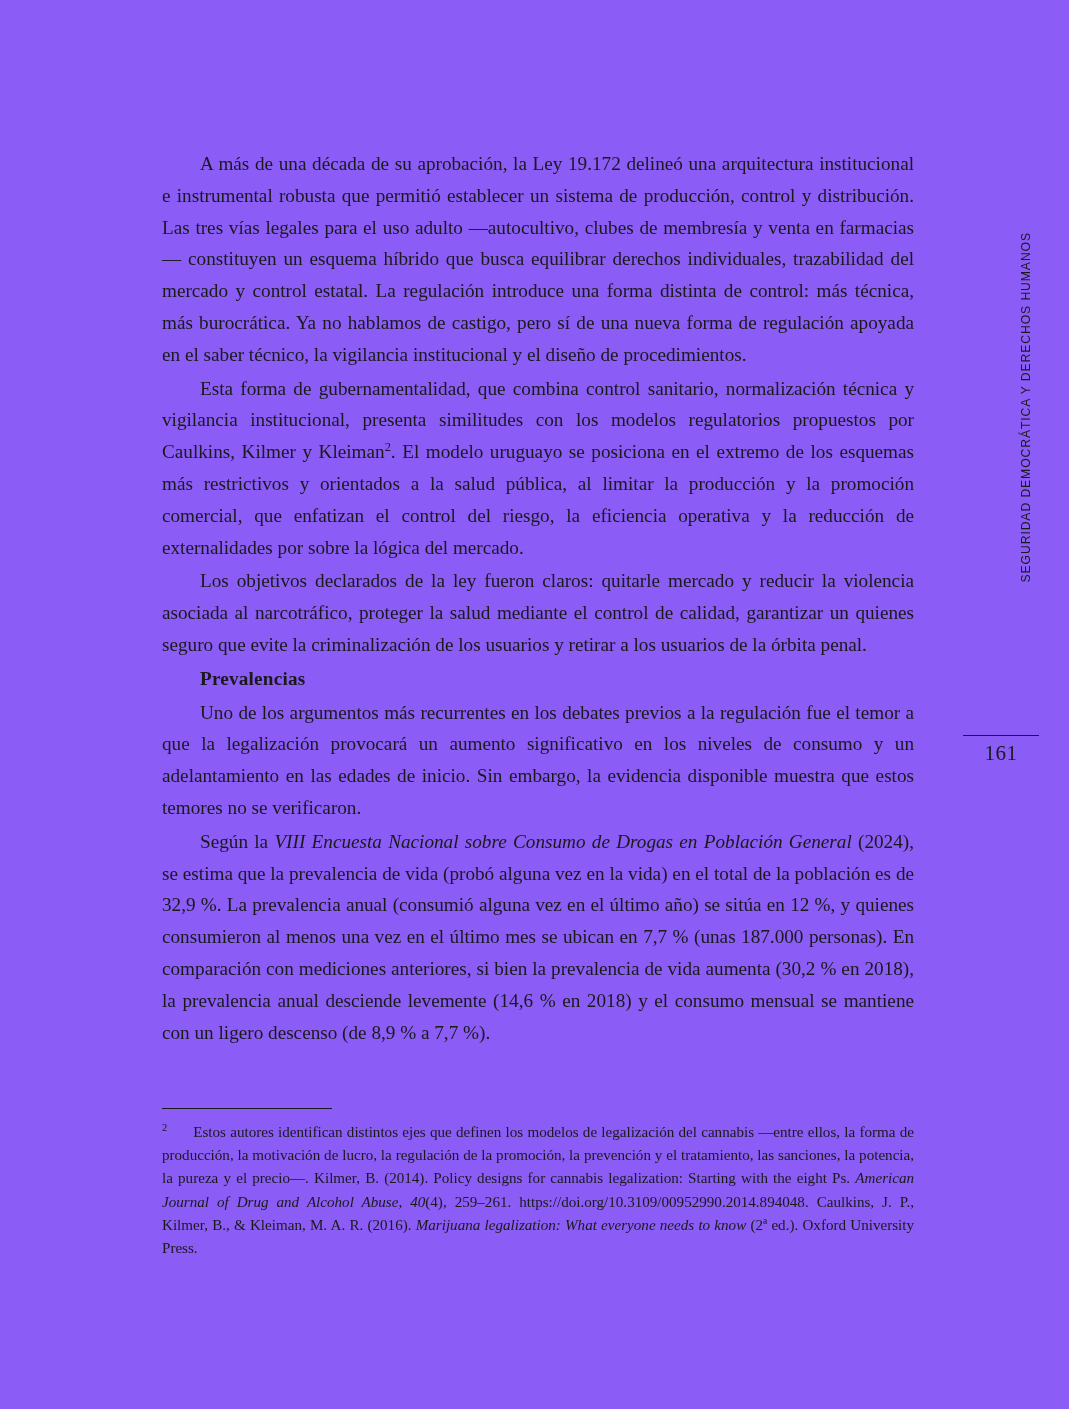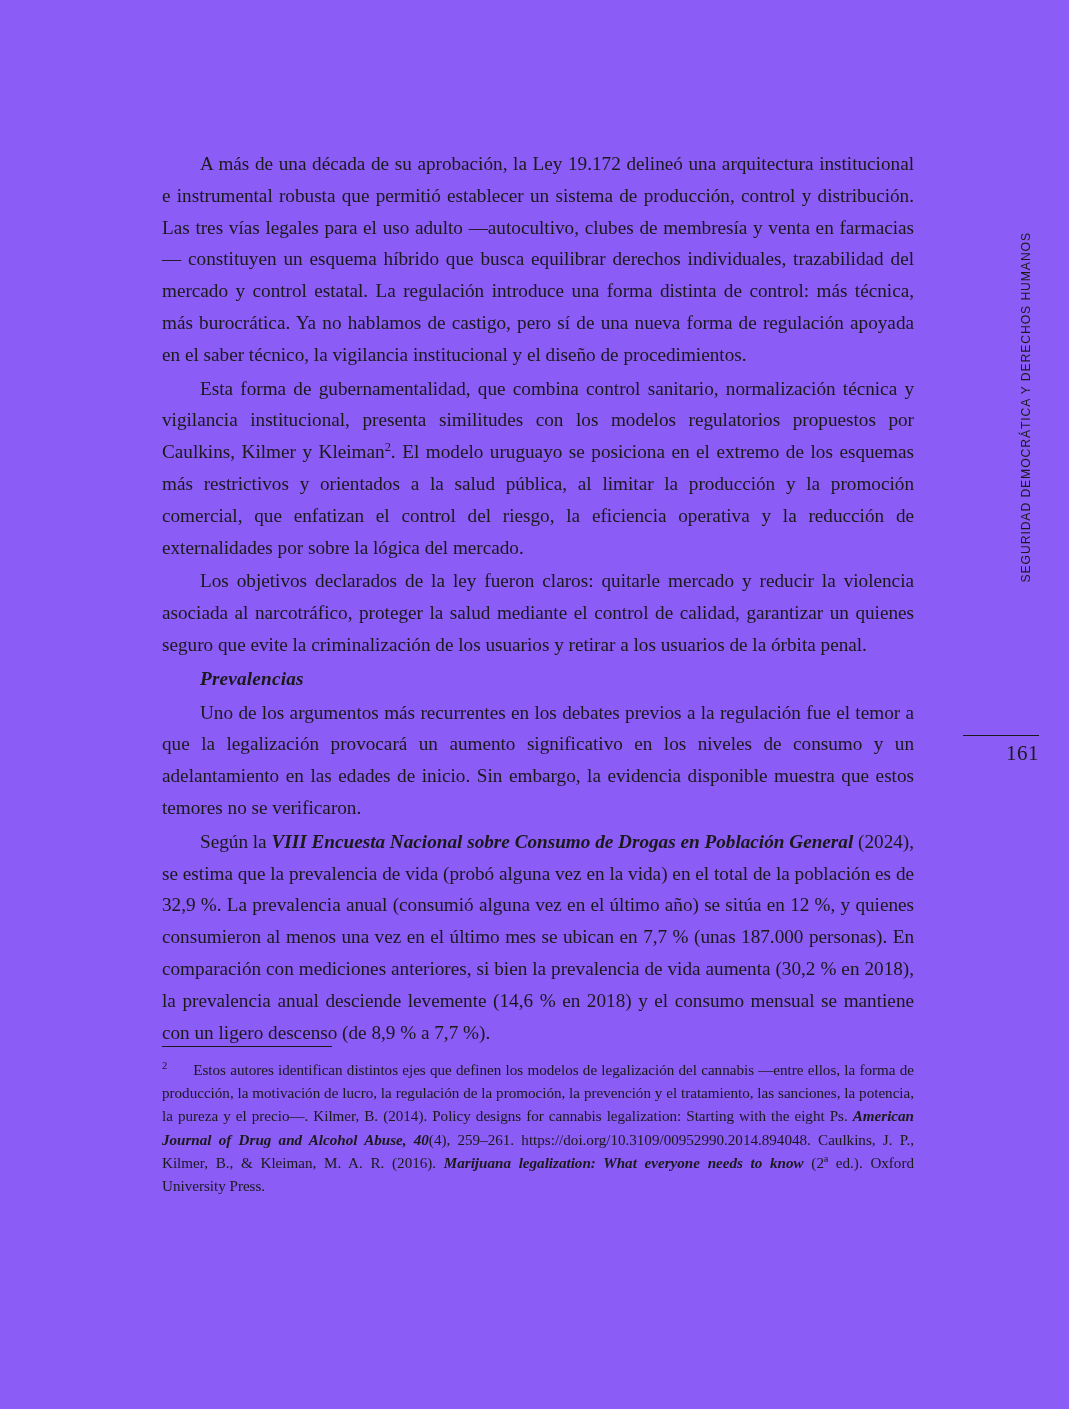--- a/index.html
+++ b/index.html
@@ -32,28 +32,27 @@
   }
   p.body + p.body {
     margin-top: 2px;
   }
   .section-heading {
     font-size: 18px;
     font-weight: bold;
     margin: 32px 0 4px 0;
     text-indent: 0;
     letter-spacing: 0.2px;
-    font-style: italic;
   }
   .sup {
     font-size: 0.65em;
     vertical-align: super;
     line-height: 0;
   }
-  em { font-style: italic; font-weight: bold; }
+  em { font-style: italic; }
 
   
   .running-head {
     position: absolute;
     right: 36px;
     top: 232px;
     font-family: "Liberation Sans", sans-serif;
     font-size: 12.2px;
     letter-spacing: 0.9px;
     color: #1a1a1a;
@@ -73,28 +72,27 @@
   .folio-rule {
     width: 76px;
     height: 1px;
     background: #1a1a1a;
     margin: 0 0 5px 0;
   }
   .folio {
     font-family: "Liberation Serif", serif;
     font-size: 21px;
     letter-spacing: 0.5px;
-    text-align: right;
   }
 
   
   .footnote-area {
     position: absolute;
     left: 162px;
-    top: 1046px;
+    top: 1108px;
     width: 752px;
   }
   .footnote-rule {
     width: 170px;
     height: 1px;
     background: #1a1a1a;
     margin-bottom: 12px;
   }
   .footnote {
     font-size: 15.1px;

